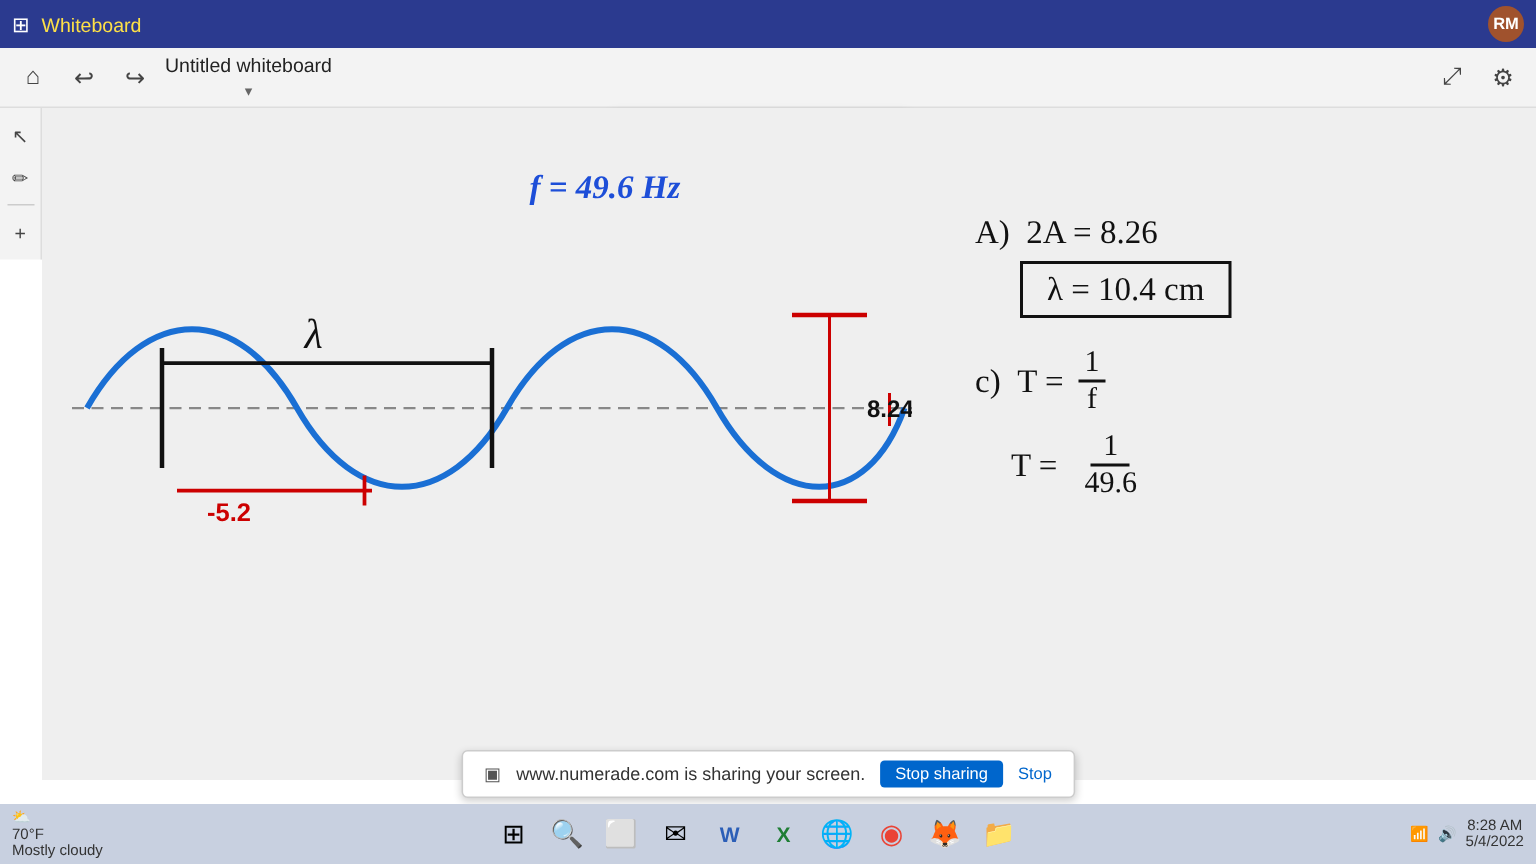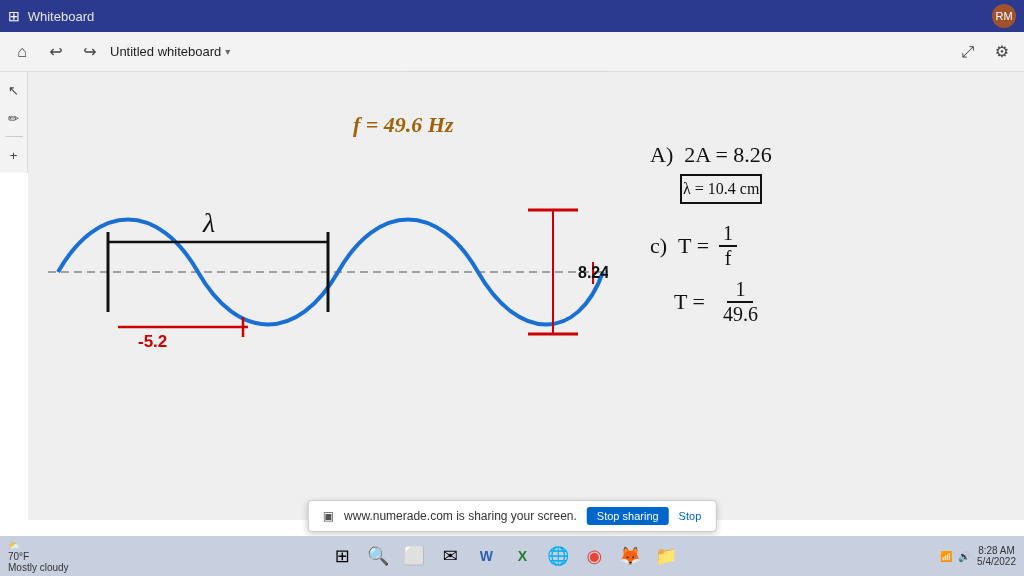--- a/index.html
+++ b/index.html
@@ -9,30 +9,30 @@
     #titlebar {
       width: 1024px;
       height: 32px;
       background: #2b3a8f;
       display: flex;
       align-items: center;
       padding: 0 8px;
       gap: 8px;
     }
     #titlebar .grid-icon { color: #fff; font-size: 14px; }
-    #titlebar .app-title { color: #e5e5e5; font-size: 13px; font-weight: 500; }
+    #titlebar .app-title { color: #fde047; font-size: 13px; font-weight: 500; }
     #titlebar .rm-avatar {
       margin-left: auto;
       width: 24px; height: 24px;
       border-radius: 50%;
       background: #a0522d;
       color: #fff;
       font-size: 11px;
       display: flex; align-items: center; justify-content: center;
-      font-weight: normal;
+      font-weight: bold;
     }
 
     
     #toolbar {
       width: 1024px;
       height: 40px;
       background: #f3f3f3;
       border-bottom: 1px solid #ddd;
       display: flex;
       align-items: center;
@@ -45,20 +45,21 @@
       font-size: 16px;
       color: #444;
       cursor: pointer;
       border-radius: 4px;
     }
     #toolbar .title-area {
       display: flex; align-items: center; gap: 4px;
       font-size: 13px;
       color: #222;
       cursor: pointer;
+      flex-direction: column;
     }
     #toolbar .title-area .chevron { font-size: 10px; color: #666; }
     #toolbar .right-icons {
       margin-left: auto;
       display: flex; gap: 6px;
     }
 
     
     #leftsidebar {
       position: absolute;
@@ -130,21 +131,21 @@
       top: 0; left: 0;
       width: 100%; height: 100%;
       background: #efefef;
     }
 
     
     .freq-label {
       position: absolute;
       top: 40px;
       left: 325px;
-      color: #a16207;
+      color: #1d4ed8;
       font-size: 22px;
       font-style: italic;
       font-family: 'Times New Roman', serif;
       font-weight: bold;
     }
 
     
     #wave-svg {
       position: absolute;
       top: 100px;
@@ -289,21 +290,21 @@
       <text x="90" y="175" font-size="17" fill="#cc0000" font-family="Arial" font-weight="bold">-5.2</text>
     </svg>
 
     <div id="answers">
       
       <div style="font-size:22px; font-family:'Times New Roman', serif; color:#111; margin-bottom:6px;">
         A)&nbsp;&nbsp;2A = 8.26
       </div>
 
       
-      <div style="display:inline-block; border:2px solid #111; padding:4px 1px; font-size:16px; font-family:'Times New Roman',serif; color:#111; margin-bottom:14px; margin-left:30px;">
+      <div style="display:inline-block; border:2px solid #111; padding:4px 16px; font-size:22px; font-family:'Times New Roman',serif; color:#111; margin-bottom:14px; margin-left:30px;">
         λ = 10.4 cm
       </div>
 
       
       <div style="display:flex; align-items:center; gap:10px; font-size:22px; font-family:'Times New Roman',serif; color:#111; margin-top:4px;">
         <span>c)&nbsp;&nbsp;T =</span>
         <span style="display:inline-flex; flex-direction:column; align-items:center; font-size:20px;">
           <span style="border-bottom:2px solid #111; padding:0 4px;">1</span>
           <span style="padding:0 4px;">f</span>
         </span>

